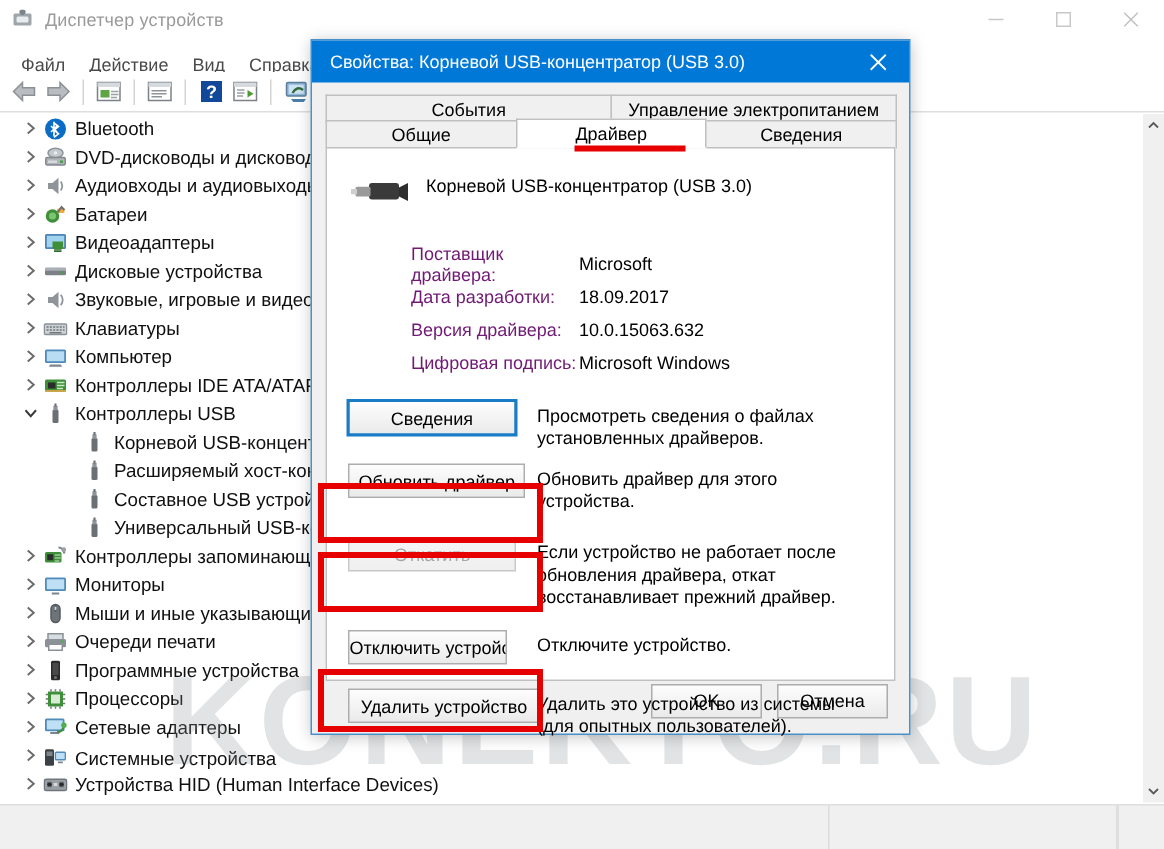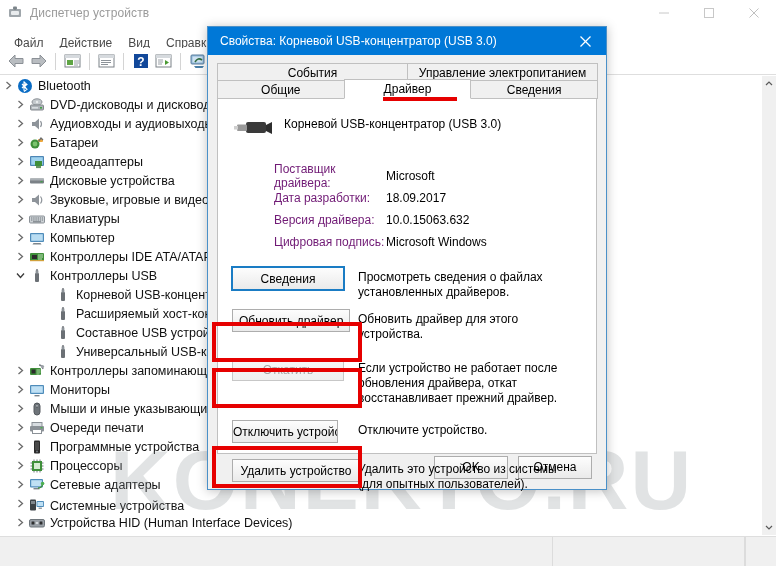--- a/index.html
+++ b/index.html
@@ -273,21 +273,21 @@
       <svg width="18" height="16" viewBox="0 0 18 16">
         <rect x="2" y="2" width="13" height="9" rx="1" fill="#8fb8d8" stroke="#5b7d9c"></rect>
         <rect x="3.5" y="3.5" width="10" height="6" fill="#cfe2f1"></rect>
         <path d="M5 13 h10 l-1.5 2 H6.5 Z" fill="#4a7fa8"></path>
         <path d="M6 9 q3-5 7-2" stroke="#2f6b3f" stroke-width="1.6" fill="none"></path>
       </svg>
     </div>
   </div>
 
   <div id="dm-tree">
-      <div class="trow" style="">
+      <div class="trow" style="padding-left: 12px;">
         <span class="twist">
           <svg width="9" height="9" viewBox="0 0 9 9">
             <path d="M2.5 1 L6.5 4.5 L2.5 8" fill="none" stroke="#6b6b6b" stroke-width="1.3"></path>
           </svg>
         </span>
         <span class="ticon"><svg width="16" height="16" viewBox="0 0 16 16">
             <circle cx="8" cy="8" r="7" fill="#0a6cc4"></circle>
             <path d="M7 3.2 v9.6 M7 4 l3 2.4 -3 2.4 M7 8.8 l3 2.4 -3 2.4 M5 6 l4 4 M5 10 l4 -4" stroke="#fff" stroke-width="1.1" fill="none"></path>
           </svg></span>
         <span class="tlabel">Bluetooth</span>

